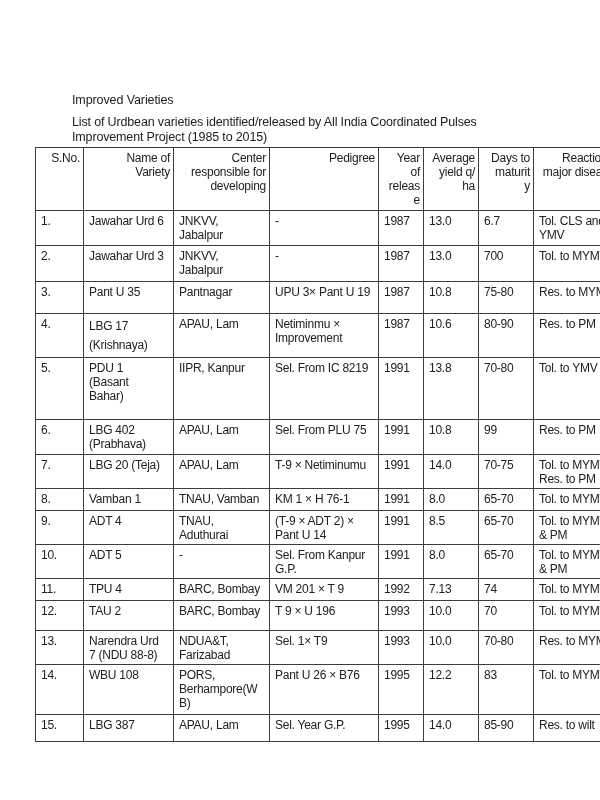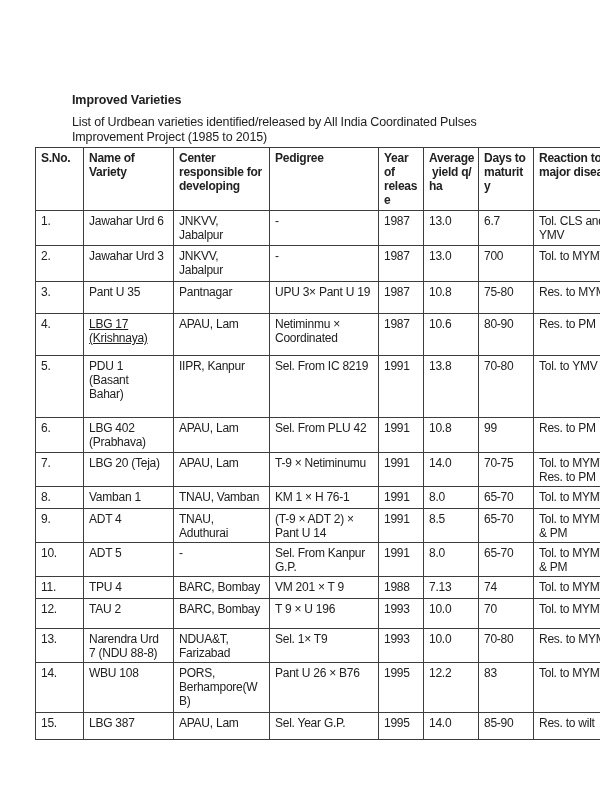--- a/index.html
+++ b/index.html
@@ -16,21 +16,21 @@
     overflow: hidden;
     background: var(--bg);
     color: var(--text);
     font-family: "Liberation Sans", sans-serif;
   }
   .doc-title {
     position: absolute;
     left: 72px;
     top: 93px;
     font-size: 12.5px;
-    font-weight: bold;
+    font-weight: normal;
     letter-spacing: -0.1px;
   }
   .doc-subtitle {
     position: absolute;
     left: 72px;
     top: 115px;
     font-size: 12.5px;
     line-height: 15px;
     letter-spacing: -0.15px;
     white-space: pre-line;
@@ -47,39 +47,39 @@
     border: 1.5px solid var(--border);
     vertical-align: top;
     text-align: left;
     padding: 3px 3px 2px 5px;
     font-size: 12px;
     line-height: 14px;
     letter-spacing: -0.25px;
     white-space: pre;
     overflow: hidden;
   }
-  .varieties th { font-weight: bold; }
+  .varieties th { font-weight: normal; text-align: right; }
   .varieties thead tr { height: 63px; }
   .varieties tbody tr:nth-child(1)  { height: 35px; }
   .varieties tbody tr:nth-child(2)  { height: 36px; }
   .varieties tbody tr:nth-child(3)  { height: 32px; }
   .varieties tbody tr:nth-child(4)  { height: 42px; }
   .varieties tbody tr:nth-child(5)  { height: 62px; }
   .varieties tbody tr:nth-child(6)  { height: 35px; }
   .varieties tbody tr:nth-child(7)  { height: 34px; }
   .varieties tbody tr:nth-child(8)  { height: 22px; }
   .varieties tbody tr:nth-child(9)  { height: 34px; }
   .varieties tbody tr:nth-child(10) { height: 34px; }
   .varieties tbody tr:nth-child(11) { height: 22px; }
   .varieties tbody tr:nth-child(12) { height: 30px; }
   .varieties tbody tr:nth-child(13) { height: 34px; }
   .varieties tbody tr:nth-child(14) { height: 50px; }
   .varieties tbody tr:nth-child(15) { height: 27px; }
   
-  .varieties tbody tr:nth-child(4) td:nth-child(2) { line-height: 14px; text-decoration: underline; }
+  .varieties tbody tr:nth-child(4) td:nth-child(2) { line-height: 19px; }
 </style>
 </head>
 <body>
 
 <div class="doc">
   <div class="doc-title">Improved Varieties</div>
   <div class="doc-subtitle">List of Urdbean varieties identified/released by All India Coordinated Pulses
 Improvement Project (1985 to 2015)</div>
 
   <table class="varieties">
@@ -149,21 +149,21 @@
     <td>10.8</td>
     <td>75-80</td>
     <td>Res. to MYMV</td>
   </tr>
         <tr>
     <td>4.</td>
     <td>LBG 17
 (Krishnaya)</td>
     <td>APAU, Lam</td>
     <td>Netiminmu ×
-Coordinated</td>
+Improvement</td>
     <td>1987</td>
     <td>10.6</td>
     <td>80-90</td>
     <td>Res. to PM</td>
   </tr>
         <tr>
     <td>5.</td>
     <td>PDU 1
 (Basant
 Bahar)</td>
@@ -172,21 +172,21 @@
     <td>1991</td>
     <td>13.8</td>
     <td>70-80</td>
     <td>Tol. to YMV</td>
   </tr>
         <tr>
     <td>6.</td>
     <td>LBG 402
 (Prabhava)</td>
     <td>APAU, Lam</td>
-    <td>Sel. From PLU 42</td>
+    <td>Sel. From PLU 75</td>
     <td>1991</td>
     <td>10.8</td>
     <td>99</td>
     <td>Res. to PM</td>
   </tr>
         <tr>
     <td>7.</td>
     <td>LBG 20 (Teja)</td>
     <td>APAU, Lam</td>
     <td>T-9 × Netiminumu</td>
@@ -229,21 +229,21 @@
     <td>8.0</td>
     <td>65-70</td>
     <td>Tol. to MYMV
 &amp; PM</td>
   </tr>
         <tr>
     <td>11.</td>
     <td>TPU 4</td>
     <td>BARC, Bombay</td>
     <td>VM 201 × T 9</td>
-    <td>1988</td>
+    <td>1992</td>
     <td>7.13</td>
     <td>74</td>
     <td>Tol. to MYMV</td>
   </tr>
         <tr>
     <td>12.</td>
     <td>TAU 2</td>
     <td>BARC, Bombay</td>
     <td>T 9 × U 196</td>
     <td>1993</td>

